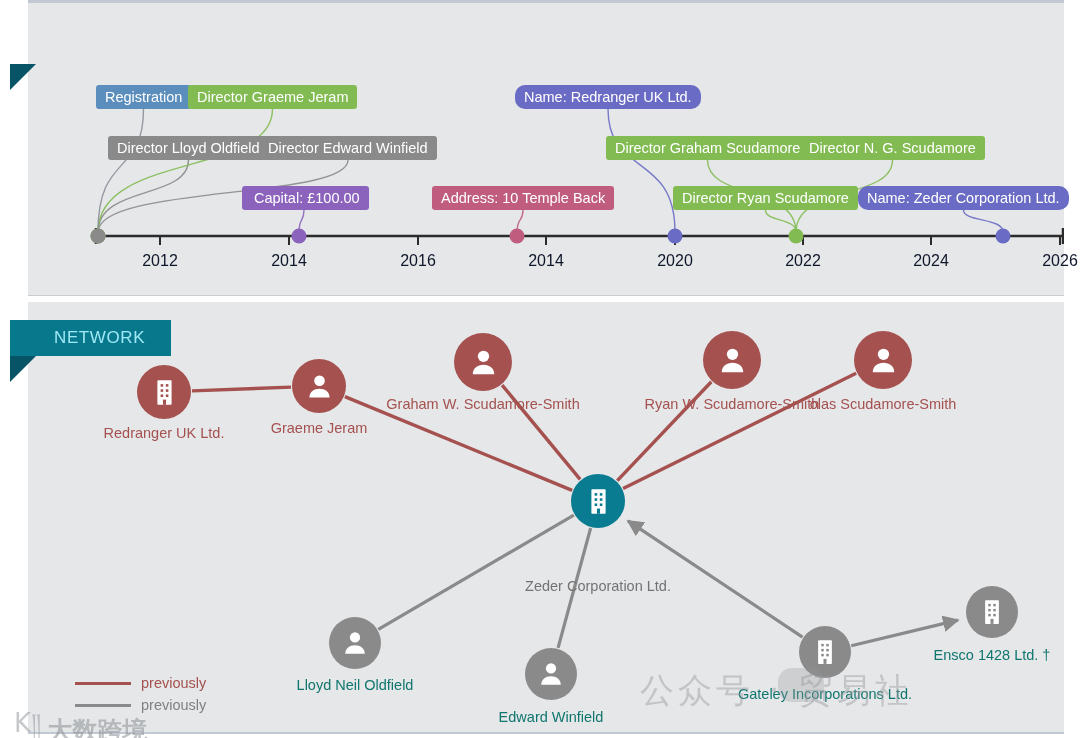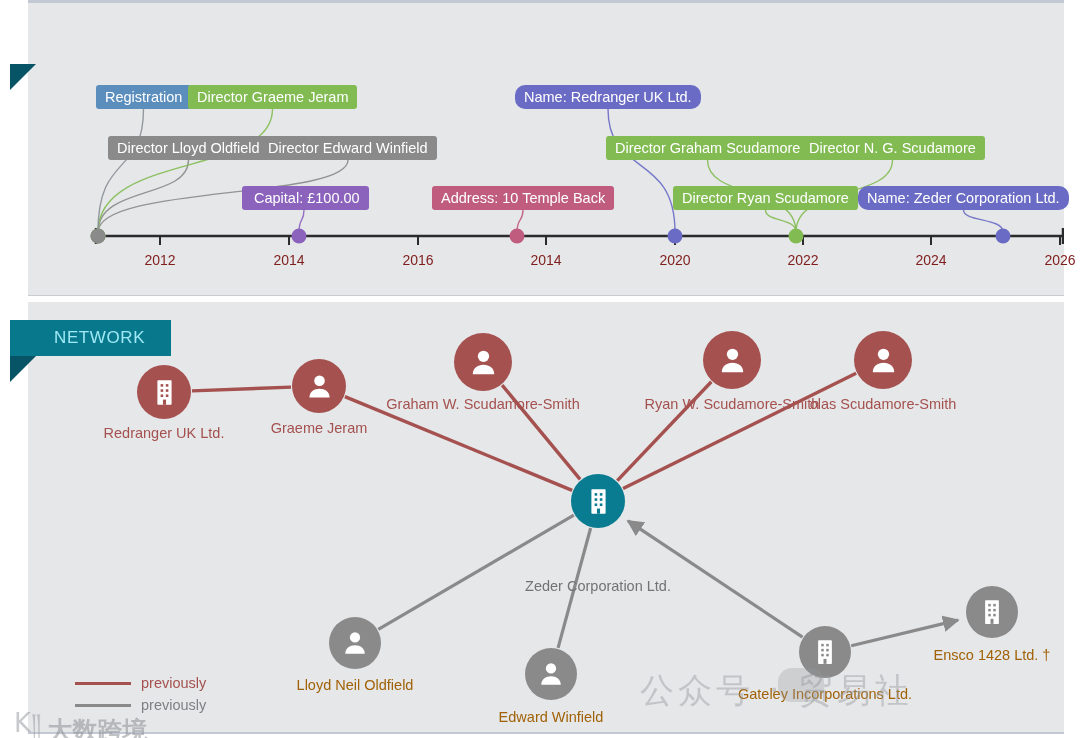--- a/index.html
+++ b/index.html
@@ -89,22 +89,22 @@
   }
   .chip.blue   { background: #5b8ebc; }
   .chip.green  { background: #82bb52; }
   .chip.gray   { background: #8a8a8a; }
   .chip.purple { background: #8b63bd; }
   .chip.pink   { background: #c05d7e; }
   .chip.indigo { background: #6a6bc4; border-radius: 10px; }
 
   .tick-label {
     position: absolute;
-    font-size: 14px;
-    color: #7f1d1d;
+    font-size: 16px;
+    color: #0f172a;
     transform: translateX(-50%);
     white-space: nowrap;
     z-index: 3;
   }
 
   
   #network-area {
     position: absolute;
     left: 28px;
     top: 302px;
@@ -127,21 +127,21 @@
   .node.focus { background: #0a7c91; }
 
   .node-label {
     position: absolute;
     font-size: 14.5px;
     white-space: nowrap;
     transform: translateX(-50%);
     z-index: 5;
   }
   .node-label.cur   { color: #a4514f; }
-  .node-label.prev  { color: #a16207; }
+  .node-label.prev  { color: #0f766e; }
   .node-label.focus { color: #737373; margin-top: 42px; }
 
   
   #legend {
     position: absolute;
     left: 75px;
     top: 672px;
     z-index: 7;
     font-size: 14.5px;
   }

